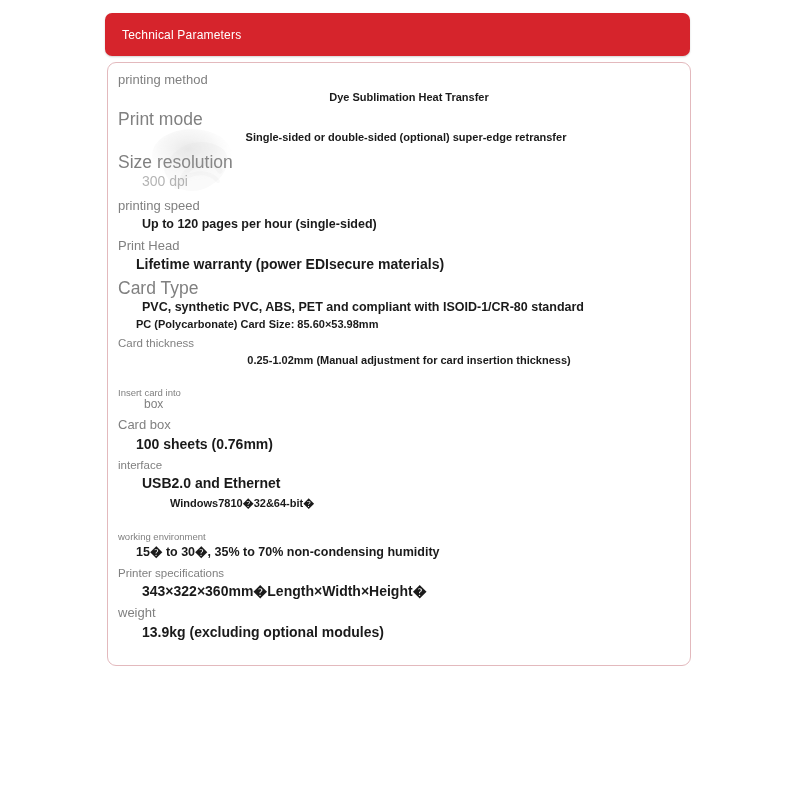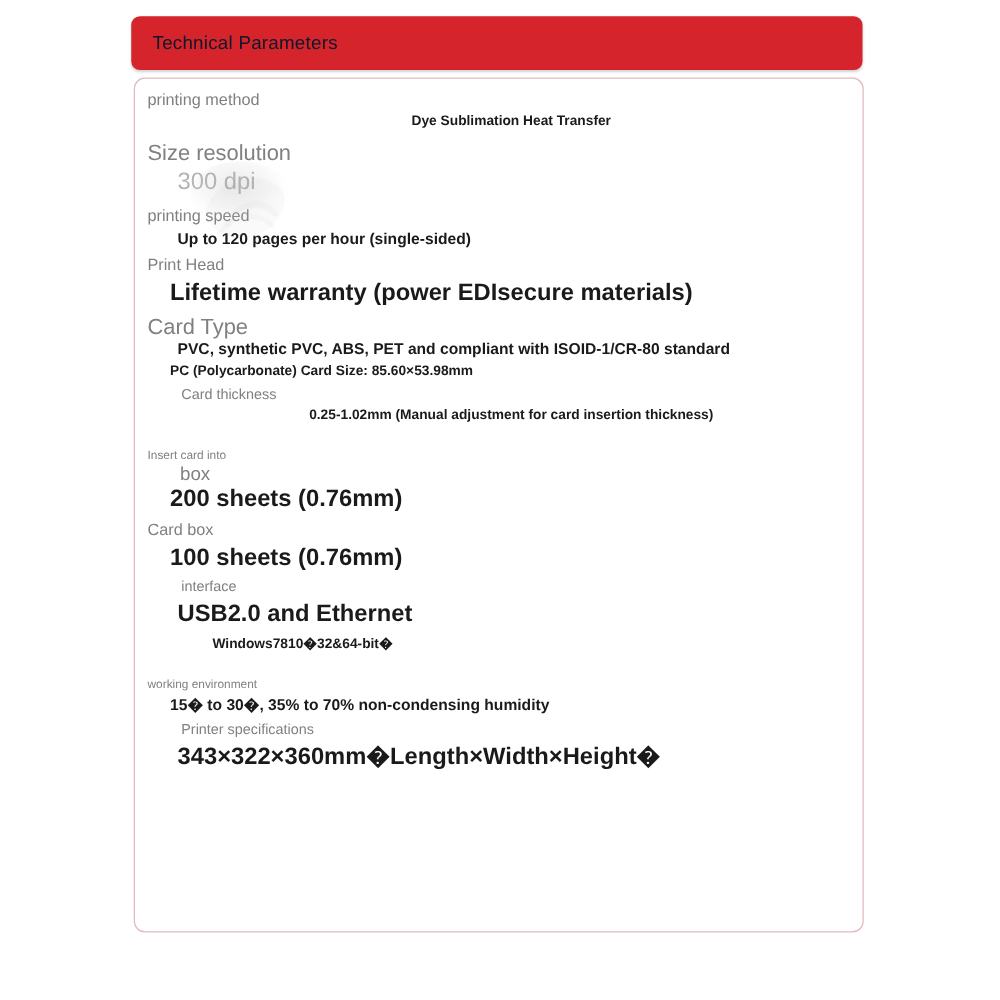--- a/index.html
+++ b/index.html
@@ -29,33 +29,33 @@
     height: 43px;
     background: #d6242c;
     border-radius: 7px;
     box-shadow: 0 1px 2px rgba(0,0,0,0.18);
   }
   .header-title {
     position: absolute;
     left: 17px;
     top: 50%;
     transform: translateY(-50%);
-    color: #0f172a;
-    font-size: 15px;
+    color: #ffffff;
+    font-size: 12px;
     letter-spacing: 0.2px;
     white-space: nowrap;
   }
 
   
   .spec-card {
     position: absolute;
     left: 107px;
     top: 62px;
     width: 584px;
-    height: 684px;
+    height: 604px;
     box-sizing: border-box;
     background: #ffffff;
     border: 1px solid #e3b9bd;
     border-radius: 9px;
     overflow: hidden;
   }
 
   .card-inner {
     position: absolute;
     left: 0;
@@ -80,39 +80,39 @@
 
   .spec-value {
     display: block;
     color: #1a1a1a;
     font-weight: bold;
     line-height: 1.22;
   }
 
   
   .lab-s  { font-size: 9.5px; margin-top: 20px; }
-  .lab-m  { font-size: 11.5px; margin-left: 27px; }
+  .lab-m  { font-size: 11.5px; }
   .lab-l  { font-size: 13px; }
   .lab-xl { font-size: 17.5px; font-weight: normal; }
 
   .val-s  { font-size: 11px; text-align: center; }
   .val-m  { font-size: 12.5px; }
-  .val-l  { font-size: 19px; }
+  .val-l  { font-size: 14px; }
   .val-xl { font-size: 11px; }
 
   .ind-1 { padding-left: 18px; }
   .ind-2 { padding-left: 24px; }
   .ind-3 { padding-left: 32px; }
   .ind-4 { padding-left: 52px; }
 
   .faded { color: #b4b4b4; font-weight: normal; }
 
   .sub-wrap {
     display: block;
-    font-size: 15px;
+    font-size: 12px;
     color: #808080;
     padding-left: 26px;
     line-height: 1.15;
   }
 
   .gap-xs { margin-top: 3px; }
   .gap-s  { margin-top: 5px; }
   .gap-m  { margin-top: 8px; }
 
   
@@ -136,20 +136,24 @@
   </div>
 
   <div class="spec-card">
     <div class="card-inner">
 
       <div class="spec-row">
         <span class="spec-label lab-l">printing method</span>
         <span class="spec-value val-s ind-2 gap-xs">Dye Sublimation Heat Transfer</span>
       </div>
 
+      <div class="spec-row gap-s">
+        <span class="spec-label lab-xl">Print mode</span>
+        <span class="spec-value val-s ind-1">Single-sided or double-sided (optional) super-edge retransfer</span>
+      </div>
 
       <div class="spec-row gap-m">
         <span class="spec-label lab-xl">Size resolution</span>
         <span class="spec-value val-l ind-2 faded">300 dpi</span>
       </div>
 
       <div class="spec-row gap-m">
         <span class="spec-label lab-l">printing speed</span>
         <span class="spec-value val-m ind-2 gap-xs">Up to 120 pages per hour (single-sided)</span>
       </div>
@@ -166,21 +170,20 @@
       </div>
 
       <div class="spec-row gap-s">
         <span class="spec-label lab-m">Card thickness</span>
         <span class="spec-value val-s ind-2 gap-xs">0.25-1.02mm (Manual adjustment for card insertion thickness)</span>
       </div>
 
       <div class="spec-row gap-s">
         <span class="spec-label lab-s">Insert card into</span>
         <span class="sub-wrap">box</span>
-        <span class="spec-value val-l ind-1">200 sheets (0.76mm)</span>
       </div>
 
       <div class="spec-row gap-s">
         <span class="spec-label lab-l">Card box</span>
         <span class="spec-value val-l ind-1 gap-xs">100 sheets (0.76mm)</span>
       </div>
 
       <div class="spec-row gap-s">
         <span class="spec-label lab-m">interface</span>
         <span class="spec-value val-l ind-2 gap-xs">USB2.0 and Ethernet</span>
@@ -194,20 +197,24 @@
       <div class="spec-row gap-s">
         <span class="spec-label lab-s">working environment</span>
         <span class="spec-value val-m ind-1 gap-xs">15� to 30�, 35% to 70% non-condensing humidity</span>
       </div>
 
       <div class="spec-row gap-s">
         <span class="spec-label lab-m">Printer specifications</span>
         <span class="spec-value val-l ind-2 gap-xs">343×322×360mm�Length×Width×Height�</span>
       </div>
 
+      <div class="spec-row gap-s">
+        <span class="spec-label lab-l">weight</span>
+        <span class="spec-value val-l ind-2 gap-xs">13.9kg (excluding optional modules)</span>
+      </div>
 
     </div>
 
     <svg class="watermark" viewBox="0 0 118 78" xmlns="http://www.w3.org/2000/svg" aria-hidden="true">
       <defs>
         <radialGradient id="wmg" cx="45%" cy="38%" r="62%">
           <stop offset="0%" stop-color="#9a9a9a" stop-opacity="0.42"></stop>
           <stop offset="55%" stop-color="#b8b8b8" stop-opacity="0.22"></stop>
           <stop offset="100%" stop-color="#ffffff" stop-opacity="0"></stop>
         </radialGradient>

